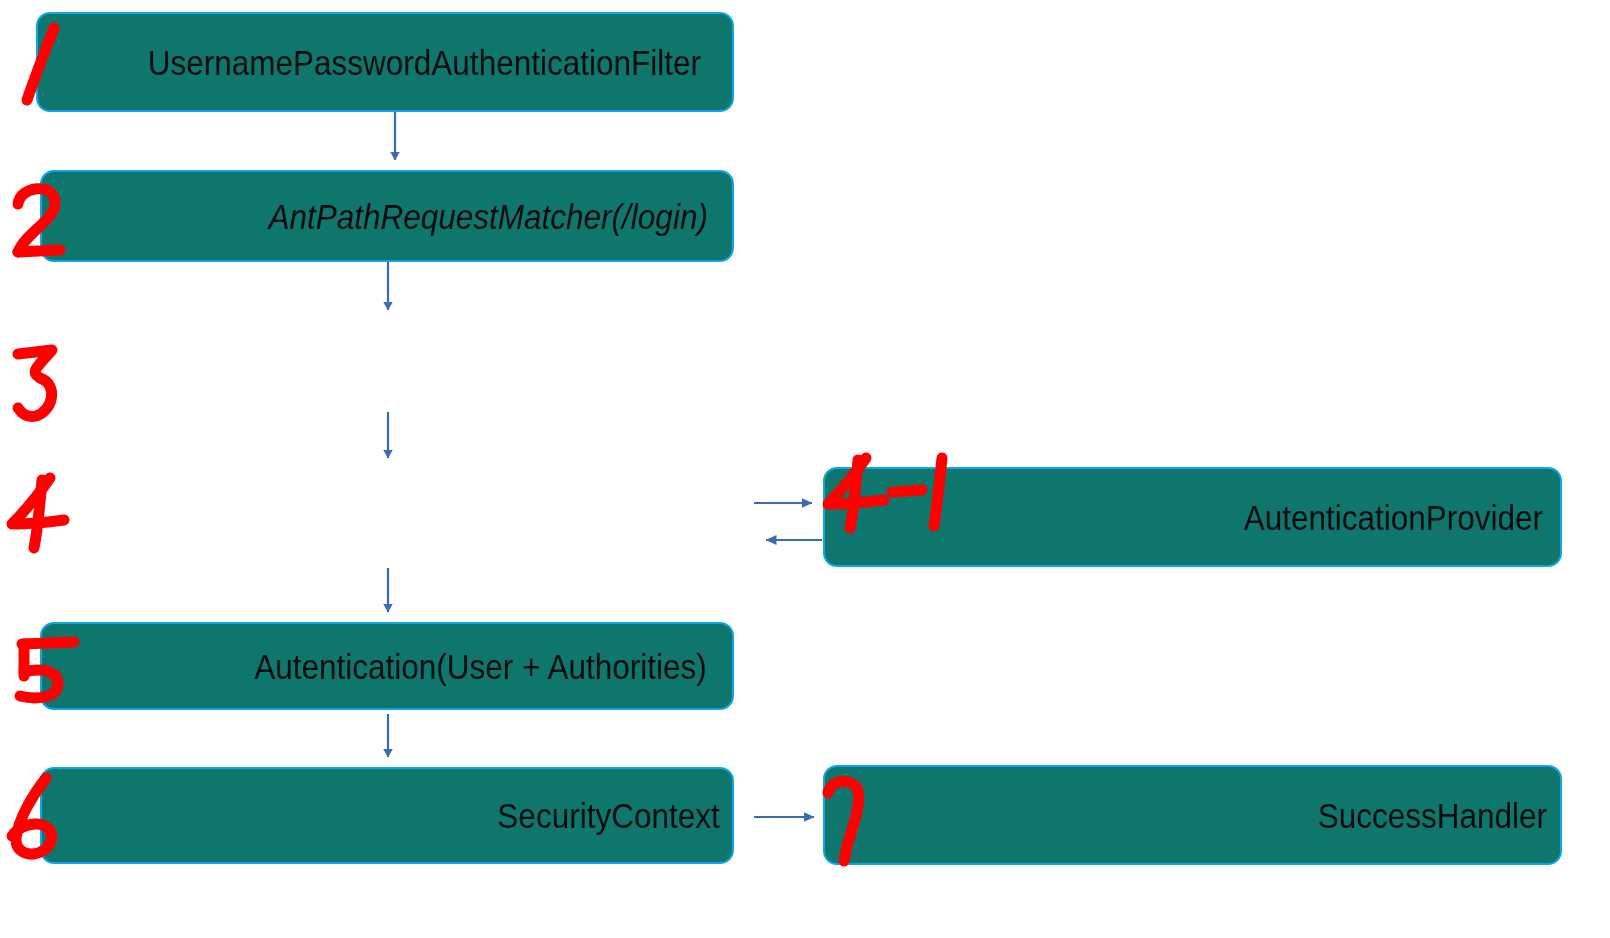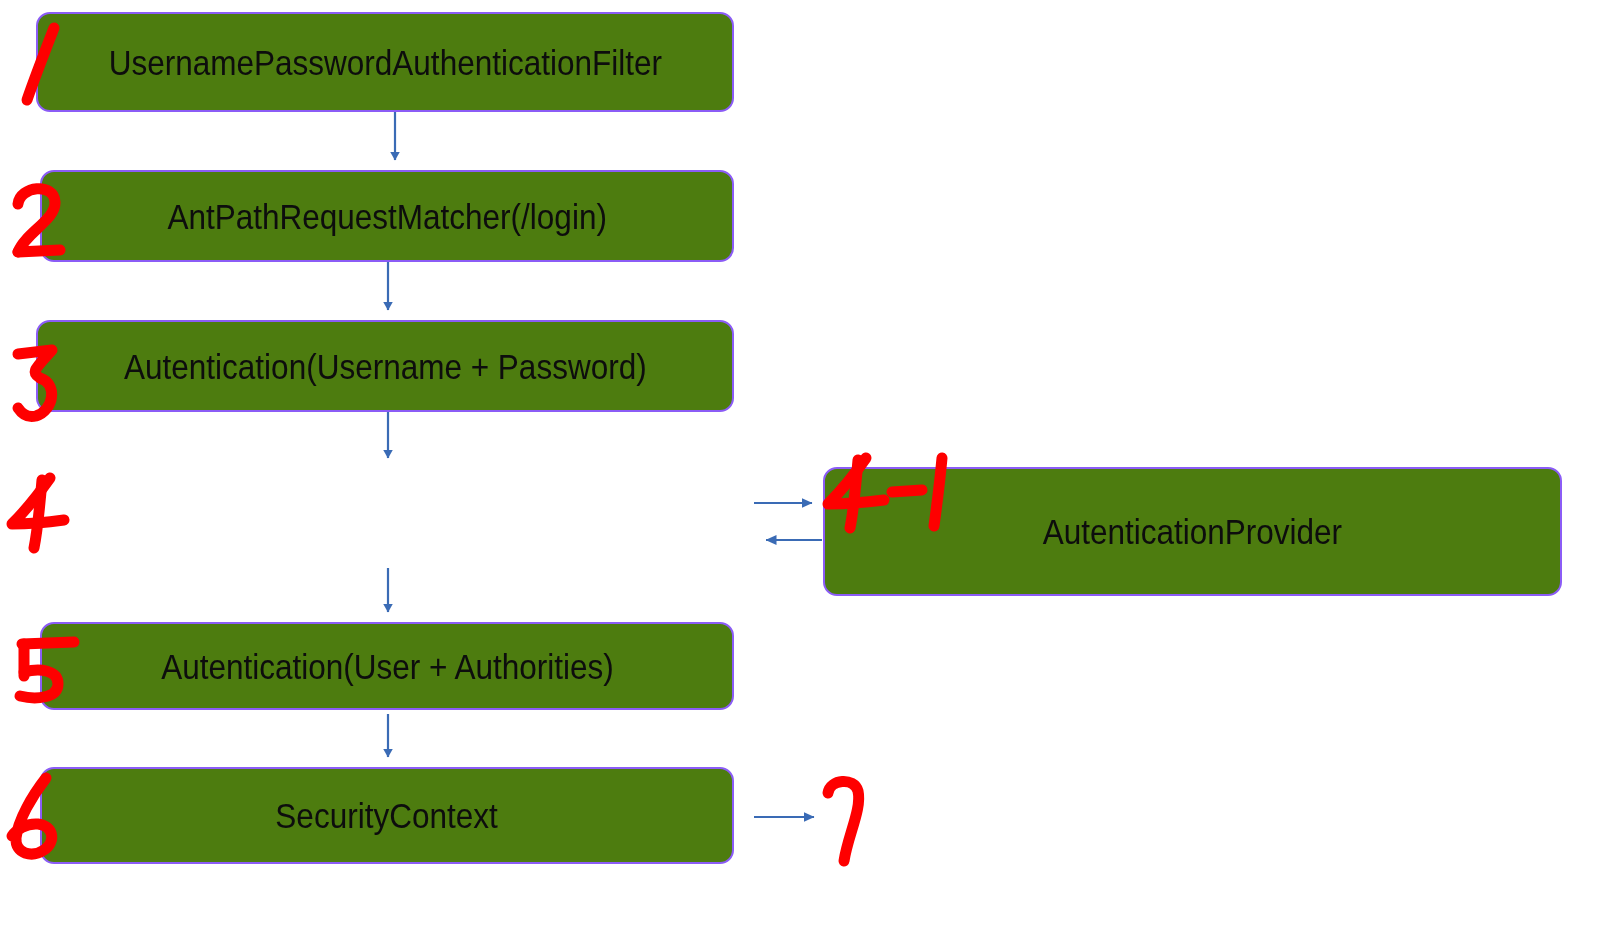--- a/index.html
+++ b/index.html
@@ -13,45 +13,45 @@
   #canvas {
     position: relative;
     width: 1610px;
     height: 938px;
     background: #ffffff;
     overflow: hidden;
   }
   .node {
     position: absolute;
     box-sizing: border-box;
-    border: 2px solid #8b5cf6;
+    border: 2px solid #0ea5e9;
     border-radius: 14px;
-    background: #4d7c0f;
+    background: #0f766e;
     display: flex;
     align-items: center;
-    justify-content: center;
+    justify-content: flex-end;
     color: #0d0d0d;
   }
   .node-label {
     font-family: "Liberation Sans", "DejaVu Sans", sans-serif;
     font-size: 35px;
     font-weight: 400;
     letter-spacing: 0px;
     white-space: nowrap;
     transform: scaleX(0.90);
     transform-origin: center center;
     line-height: 1;
   }
 
   
   #node-filter        { left: 36px;  top: 12px;  width: 698px; height: 100px; }
-  #node-matcher       { left: 40px;  top: 170px; width: 694px; height: 92px;  }
+  #node-matcher       { left: 40px;  top: 170px; width: 694px; height: 92px; font-style: italic;  }
   #node-auth-up       { left: 36px;  top: 320px; width: 698px; height: 92px;  }
   #node-auth-manager  { left: 36px;  top: 468px; width: 718px; height: 100px; }
-  #node-auth-provider { left: 823px; top: 467px; width: 739px; height: 129px; }
+  #node-auth-provider { left: 823px; top: 467px; width: 739px; height: 100px; }
   #node-auth-ua       { left: 40px;  top: 622px; width: 694px; height: 88px;  }
   #node-sec-ctx       { left: 40px;  top: 767px; width: 694px; height: 97px; }
   #node-success       { left: 823px; top: 765px; width: 739px; height: 100px; }
 
   
   #edges {
     position: absolute;
     left: 0;
     top: 0;
     width: 1610px;
@@ -118,37 +118,37 @@
   </svg>
 
   <div class="node" id="node-filter">
     <span class="node-label">UsernamePasswordAuthenticationFilter</span>
   </div>
 
   <div class="node" id="node-matcher">
     <span class="node-label">AntPathRequestMatcher(/login)</span>
   </div>
 
-  <div class="node" id="node-auth-up">
-    <span class="node-label">Autentication(Username + Password)</span>
-  </div>
 
 
   <div class="node" id="node-auth-provider">
     <span class="node-label">AutenticationProvider</span>
   </div>
 
   <div class="node" id="node-auth-ua">
     <span class="node-label">Autentication(User + Authorities)</span>
   </div>
 
   <div class="node" id="node-sec-ctx">
     <span class="node-label">SecurityContext</span>
   </div>
 
+  <div class="node" id="node-success">
+    <span class="node-label">SuccessHandler</span>
+  </div>
 
   <div class="annot" style="left:14px; top:22px; width:56px; height:90px;" title="1">
     <svg width="56" height="90" viewBox="0 0 56 90">
       <path d="M40 6 C33 24, 22 52, 13 78" stroke="#fe0000" stroke-width="11" fill="none" stroke-linecap="round"></path>
     </svg>
   </div>
 
   <div class="annot" style="left:10px; top:180px; width:62px; height:84px;" title="2">
     <svg width="62" height="84" viewBox="0 0 62 84">
       <path d="M8 24 C10 6, 44 2, 45 22 C46 40, 16 52, 8 72" stroke="#fe0000" stroke-width="11" fill="none" stroke-linecap="round" stroke-linejoin="round"></path>

